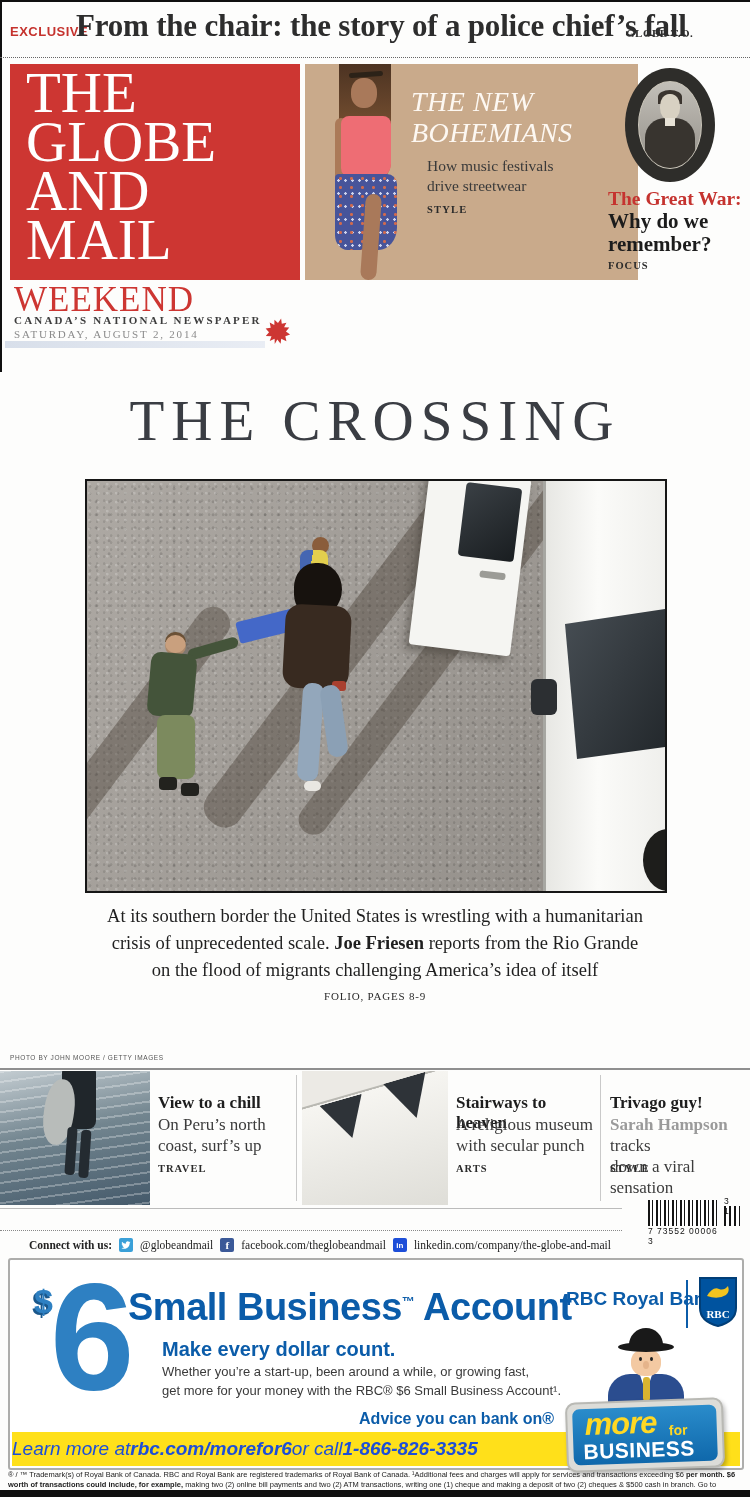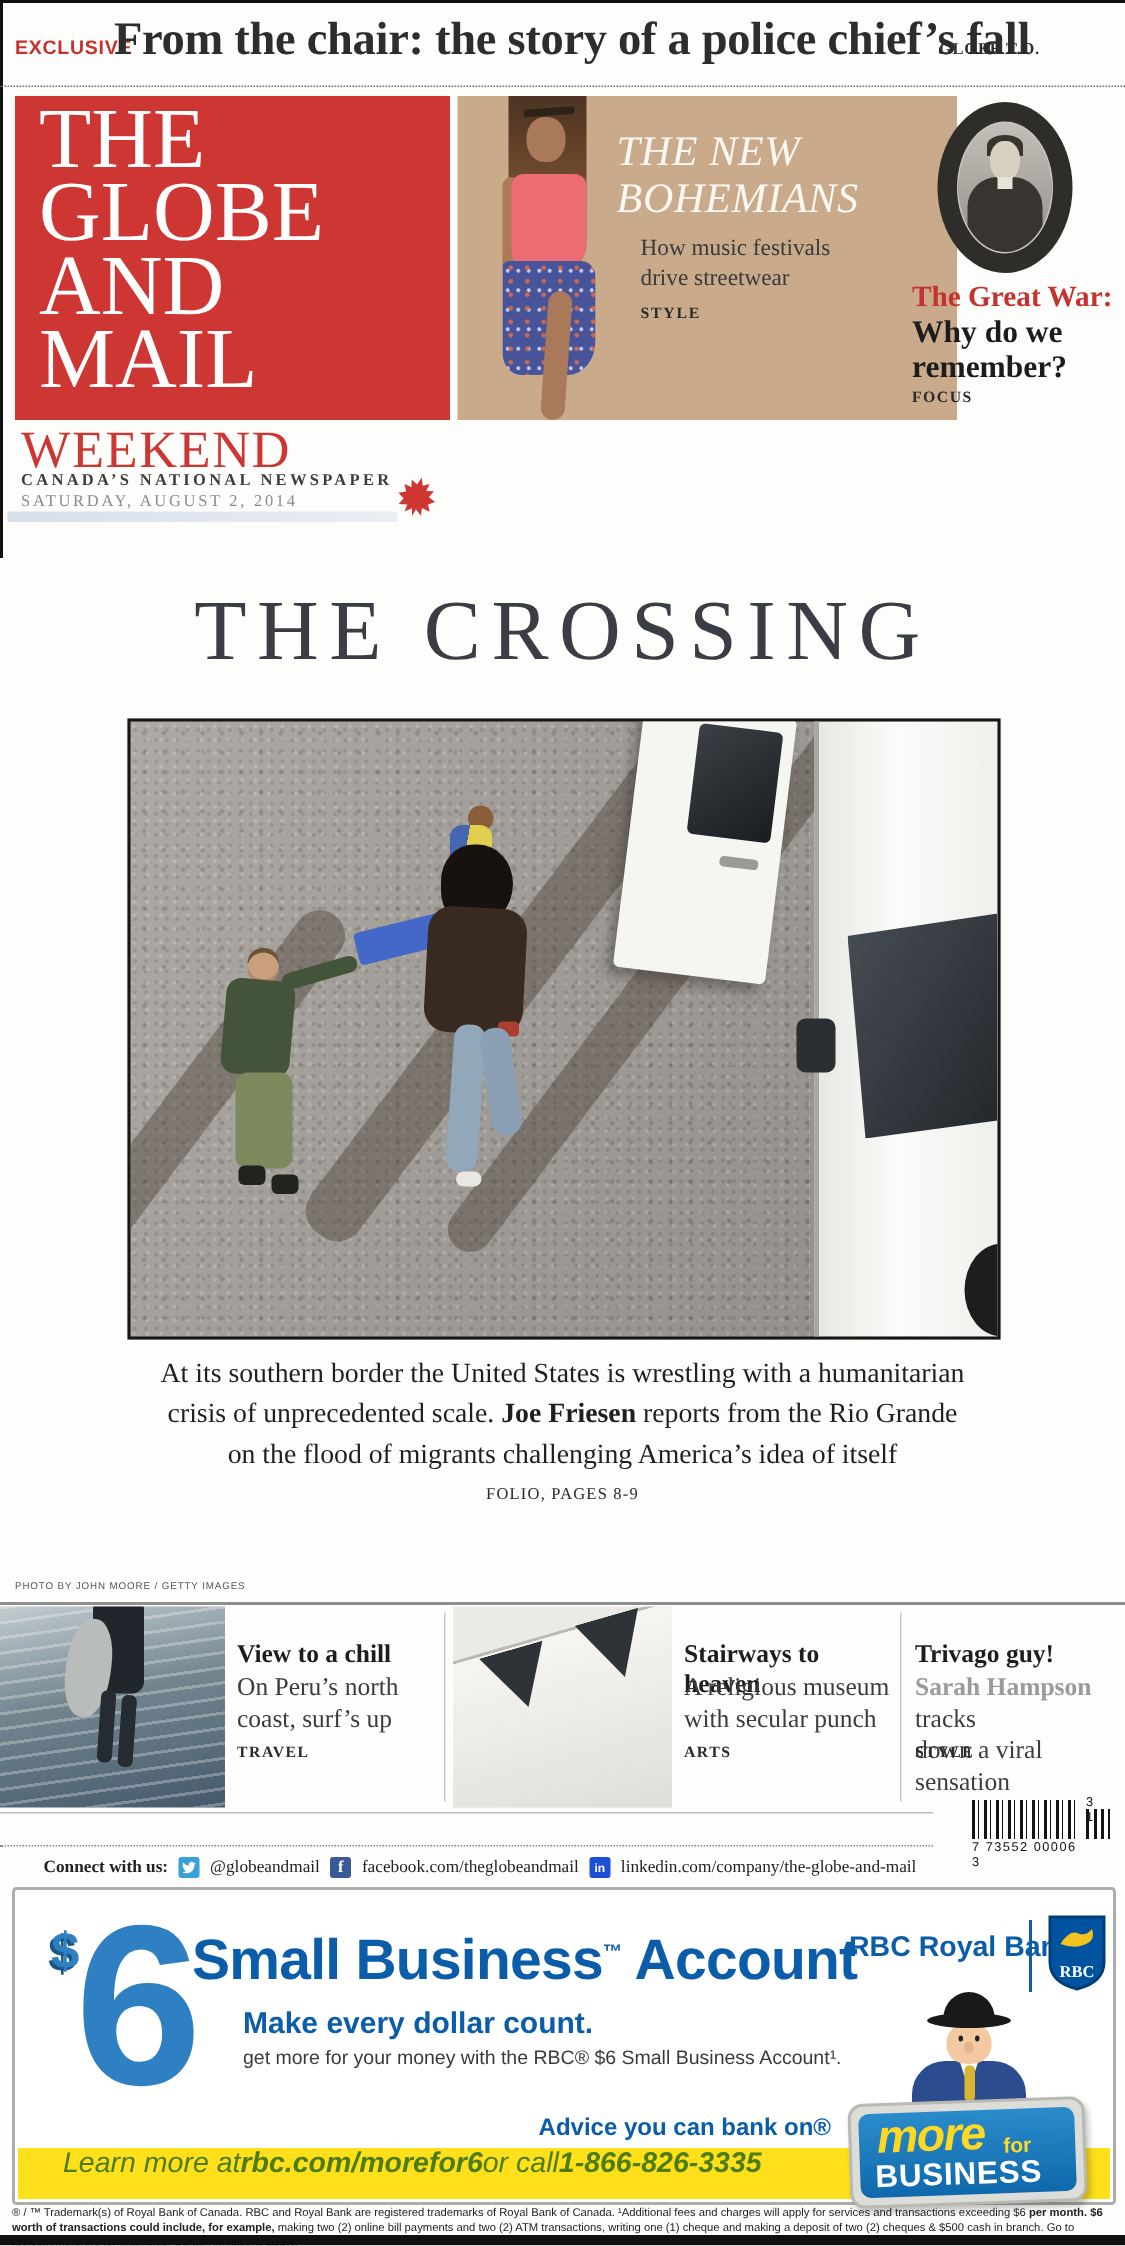--- a/index.html
+++ b/index.html
@@ -146,22 +146,22 @@
   .ad-six{position:absolute;left:40px;top:2px;font-size:152px;line-height:150px;font-weight:800;color:#2e80c2;
           text-shadow:-1px 1px 0 #2library06aa4,-2px 2px 0 #1e639c,-3px 3px 0 #1e639c,-4px 4px 0 #1a578b,-5px 5px 0 #1a578b,-6px 6px 0 #164a78,-7px 7px 2px rgba(0,0,0,.3);}
   .ad-title{position:absolute;left:118px;top:26px;font-size:38px;font-weight:800;color:#0b5ca9;letter-spacing:-.5px;}
   .ad-title sup{font-size:13px;}
   .ad-brand{position:absolute;left:556px;top:28px;font-size:19px;font-weight:800;color:#0b5ca9;}
   .ad-div{position:absolute;left:676px;top:20px;width:2px;height:48px;background:#0b5ca9;}
   .ad-shield{position:absolute;left:688px;top:16px;width:40px;height:52px;}
   .ad-tagline{position:absolute;left:152px;top:78px;font-size:20px;font-weight:800;color:#0b5ca9;}
   .ad-body{position:absolute;left:152px;top:102px;font-size:13px;line-height:19px;color:#3a3a3a;}
   .ad-advice{position:absolute;left:330px;top:150px;width:214px;text-align:right;font-size:16px;font-weight:800;color:#0b5ca9;}
-  .ad-cta{position:absolute;left:2px;bottom:2px;width:728px;height:34px;background:#ffe01a;display:flex;padding-left:30px;box-sizing:border-box;
-          font-style:italic;font-size:19px;color:#4d7c0f;}
+  .ad-cta{position:absolute;left:2px;bottom:2px;width:728px;height:34px;background:#ffe01a;display:flex;align-items:center;box-sizing:border-box;
+          font-style:italic;font-size:19px;color:#1d4ed8;}
   .ad-cta .bold{font-weight:800;}
   
   .man{position:absolute;left:592px;top:68px;width:96px;height:92px;}
   .man-brim{position:absolute;left:16px;top:14px;width:56px;height:10px;background:#191919;border-radius:50%;}
   .man-dome{position:absolute;left:27px;top:0;width:34px;height:18px;background:#191919;border-radius:17px 17px 0 0;}
   .man-face{position:absolute;left:29px;top:21px;width:30px;height:27px;background:#f3c9a2;border-radius:45%;}
   .man-eye1{position:absolute;left:37px;top:29px;width:3px;height:4px;background:#222;border-radius:50%;}
   .man-eye2{position:absolute;left:48px;top:29px;width:3px;height:4px;background:#222;border-radius:50%;}
   .man-nose{position:absolute;left:41px;top:33px;width:6px;height:8px;background:#e5b48b;border-radius:50%;}
   .man-body{position:absolute;left:6px;top:46px;width:76px;height:46px;background:#2b4d8f;border-radius:22px 22px 0 0;}
@@ -364,20 +364,21 @@
     <div class="ad-div"></div>
     <div class="ad-shield">
       <svg viewBox="0 0 40 52" width="40" height="52">
         <path d="M2 2 h36 v30 c0 12 -10 16 -18 18 c-8 -2 -18 -6 -18 -18 Z" fill="#00539f" stroke="#013e77" stroke-width="2"></path>
         <path d="M9 20 q6 -10 12 -7 q5 2 9 -3 q2 6 -2 9 q-8 5 -19 1z" fill="#f2c31e"></path>
         <text x="20" y="42" text-anchor="middle" font-family="Liberation Serif,serif" font-size="11" font-weight="bold" fill="#fff">RBC</text>
       </svg>
     </div>
     <div class="ad-tagline">Make every dollar count.</div>
     <div class="ad-body">
+      <div>Whether you’re a start-up, been around a while, or growing fast,</div>
       <div>get more for your money with the RBC® $6 Small Business Account¹.</div>
     </div>
     <div class="ad-advice">Advice you can bank on®</div>
     <div class="man">
       <div class="man-body"></div>
       <div class="man-shirt"></div>
       <div class="man-tie"></div>
       <div class="man-face"></div>
       <div class="man-eye1"></div>
       <div class="man-eye2"></div>

